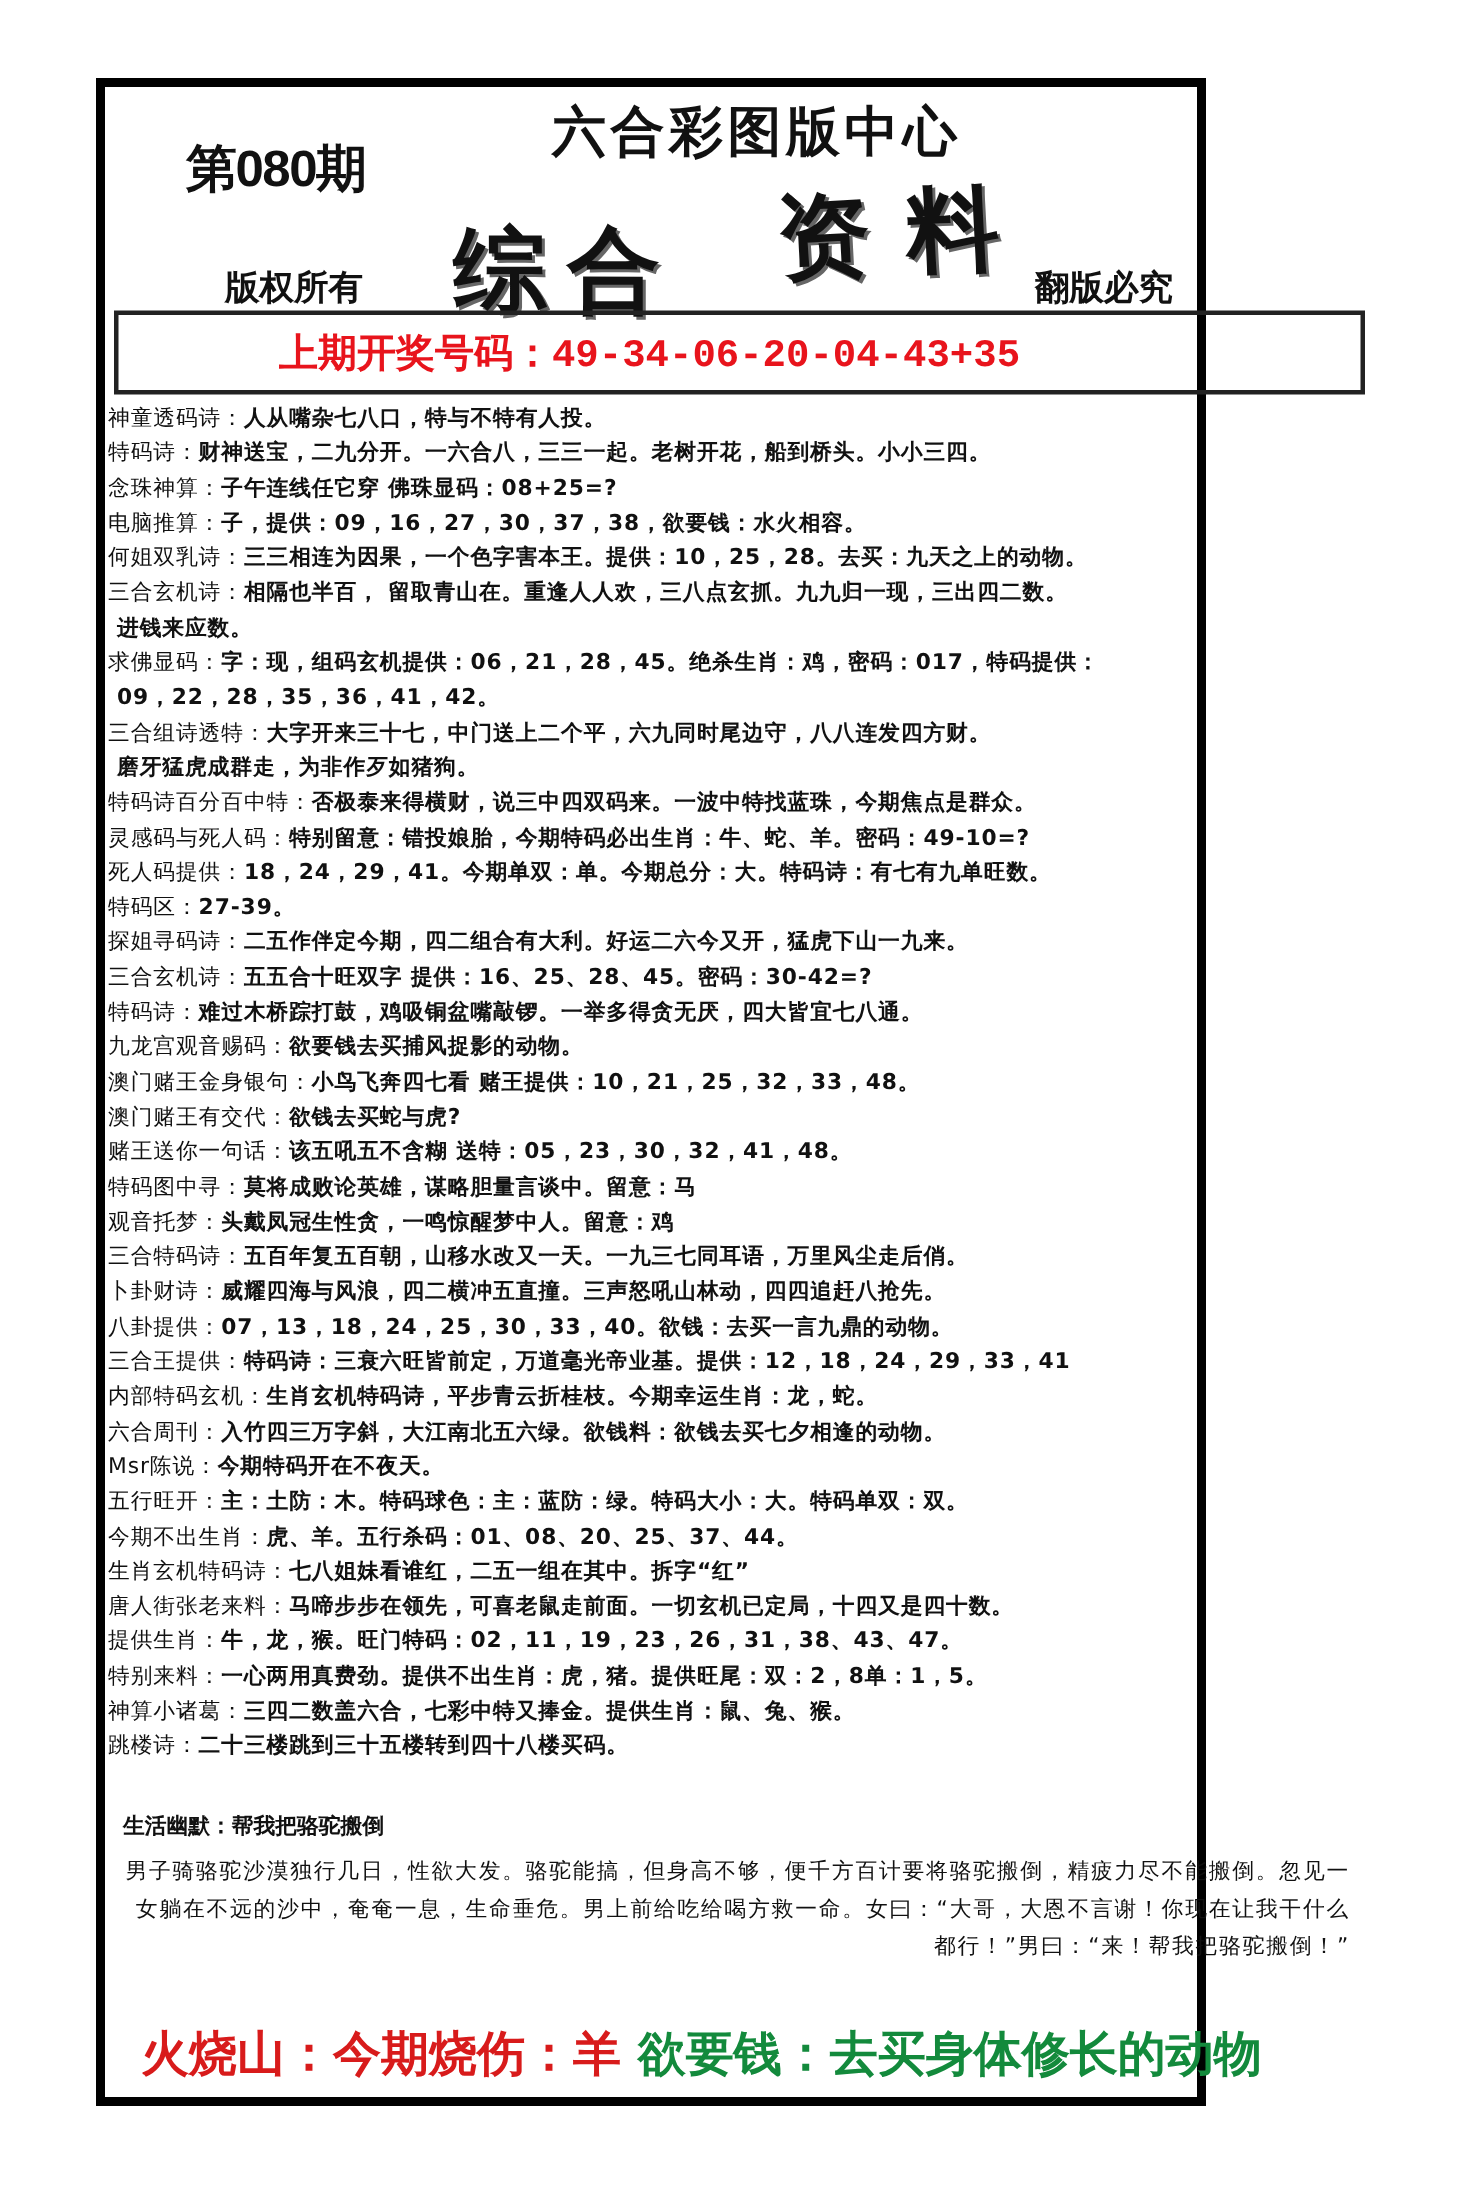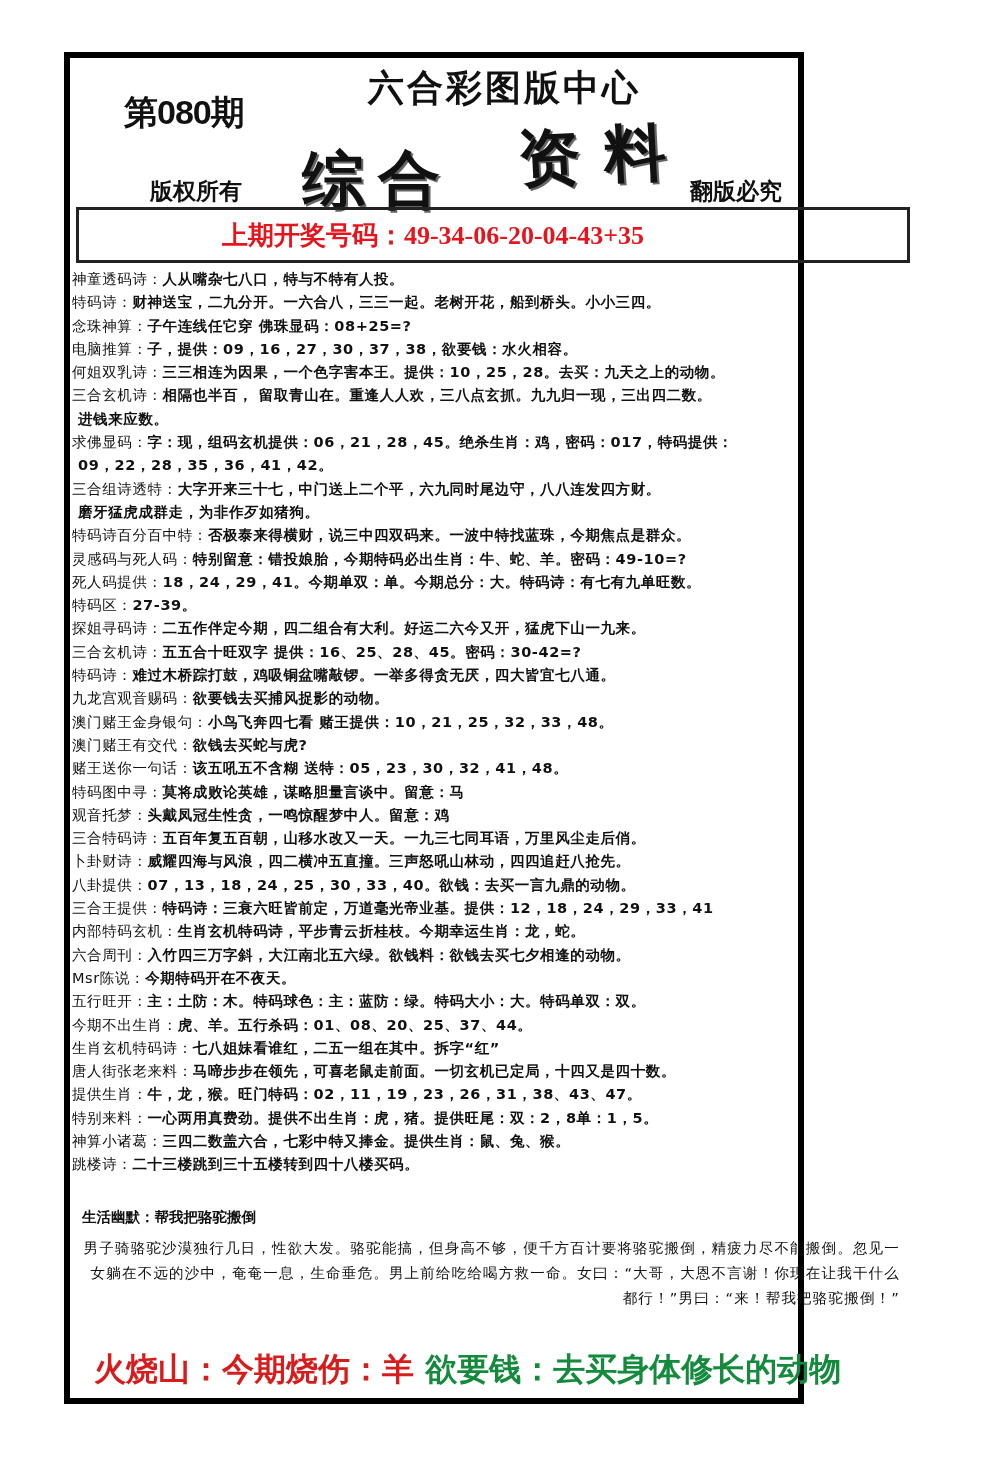--- a/index.html
+++ b/index.html
@@ -17,21 +17,21 @@
   .big2 { position: absolute; left: 448px; top: 55px; font-family: "DejaVu Serif", serif;
           font-weight: bold; font-size: 62px; letter-spacing: 24px; color: #111;
           text-shadow: 2px 2px 0 #666; transform: rotate(-3deg); }
   .copyright-left { position: absolute; left: 32px; top: 118px; font-family: "DejaVu Serif", serif;
           font-weight: bold; font-size: 23px; color: #111; margin-left: 48px; }
   .copyright-right { position: absolute; right: 16px; top: 118px; font-family: "DejaVu Serif", serif;
           font-weight: bold; font-size: 23px; color: #111; }
   .result-box { position: absolute; left: 6px; top: 149px; width: 834px; height: 56px;
           border: 3px solid #222; box-sizing: border-box; display: flex; align-items: center;
           justify-content: center; }
-  .result-text { font-family: Liberation Serif, serif; font-weight: bold; font-size: 26px;
+  .result-text { font-family: Liberation Mono, monospace; font-weight: bold; font-size: 26px;
           color: #e8141c; letter-spacing: 0px; margin-right: 120px; }
   .lines { position: absolute; left: 2px; top: 210px; width: 842px; }
   .line { height: 23.3px; line-height: 23.3px; font-size: 14.5px; white-space: nowrap;
           font-family: "DejaVu Sans", sans-serif; color: #111; letter-spacing: 0.6px; }
   .line .lbl { font-weight: normal; }
   .line .val { font-weight: bold; }
   .line.indent { padding-left: 6px; }
   .story { position: absolute; left: 10px; top: 1178px; width: 820px; font-size: 14.5px;
            line-height: 25px; letter-spacing: 1.2px; color: #111; text-align: right; }
   .story-title { position: absolute; left: 12px; top: 1150px; font-size: 14.5px; font-weight: bold; }

